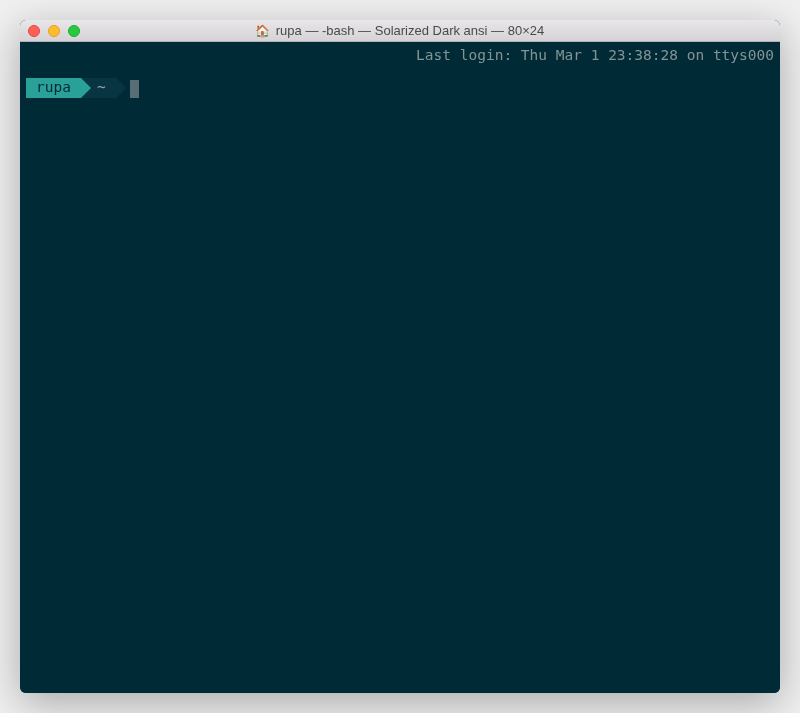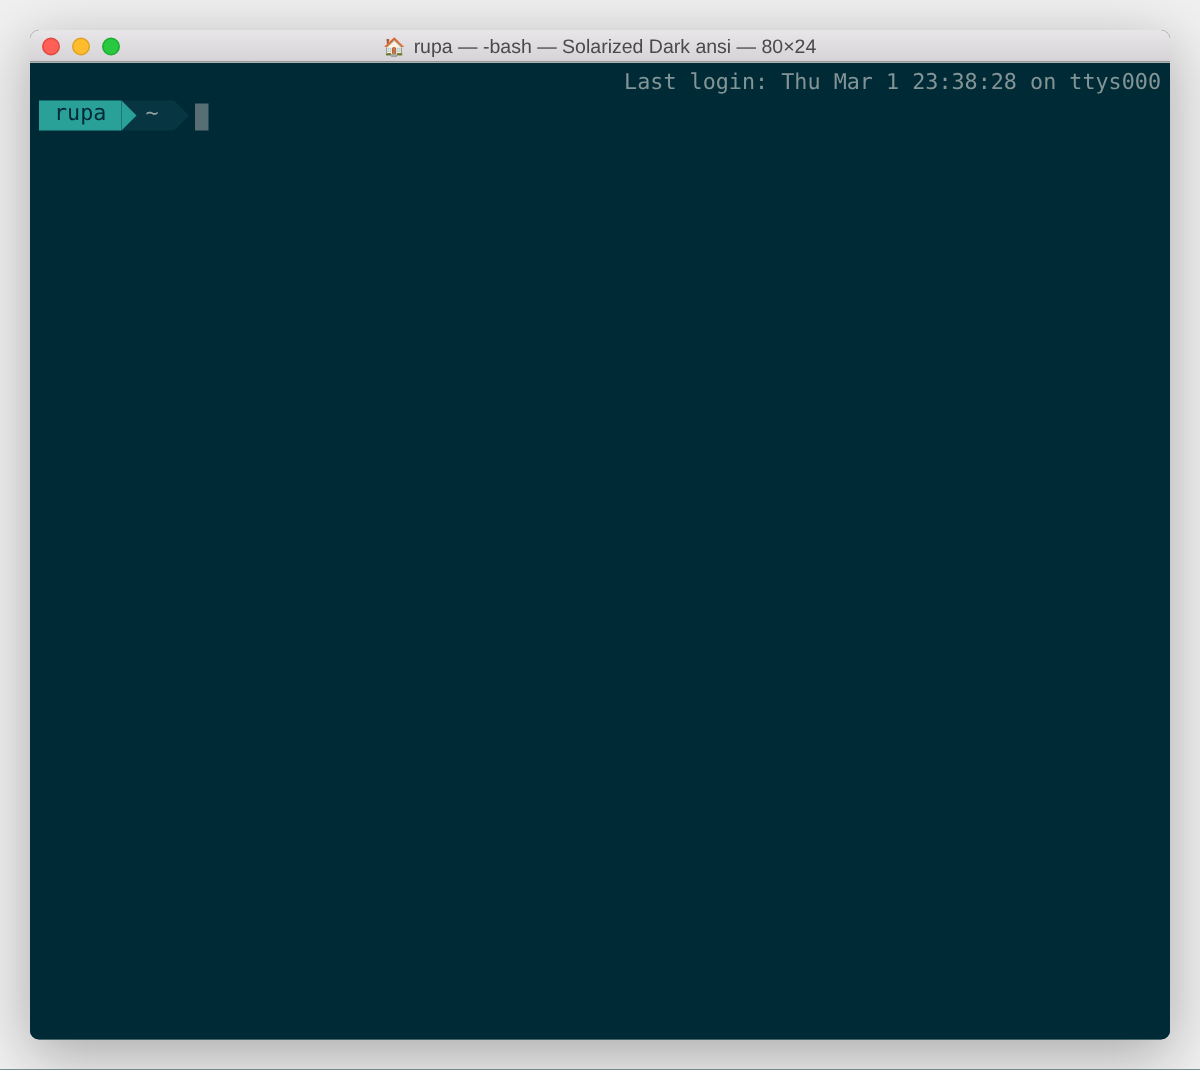--- a/index.html
+++ b/index.html
@@ -79,20 +79,21 @@
       gap: 1px;
     }
     .login-line {
       color: #839496;
       text-align: right;
     }
     .prompt-line {
       display: flex;
       align-items: flex-end;
       height: 20px;
+      margin-top: 11px;
     }
     .seg-user {
       background: #2aa198;
       color: #002b36;
       padding: 1px 10px 1px 10px;
       position: relative;
       font-weight: 400;
       display: inline-flex;
       align-items: center;
       height: 20px;

